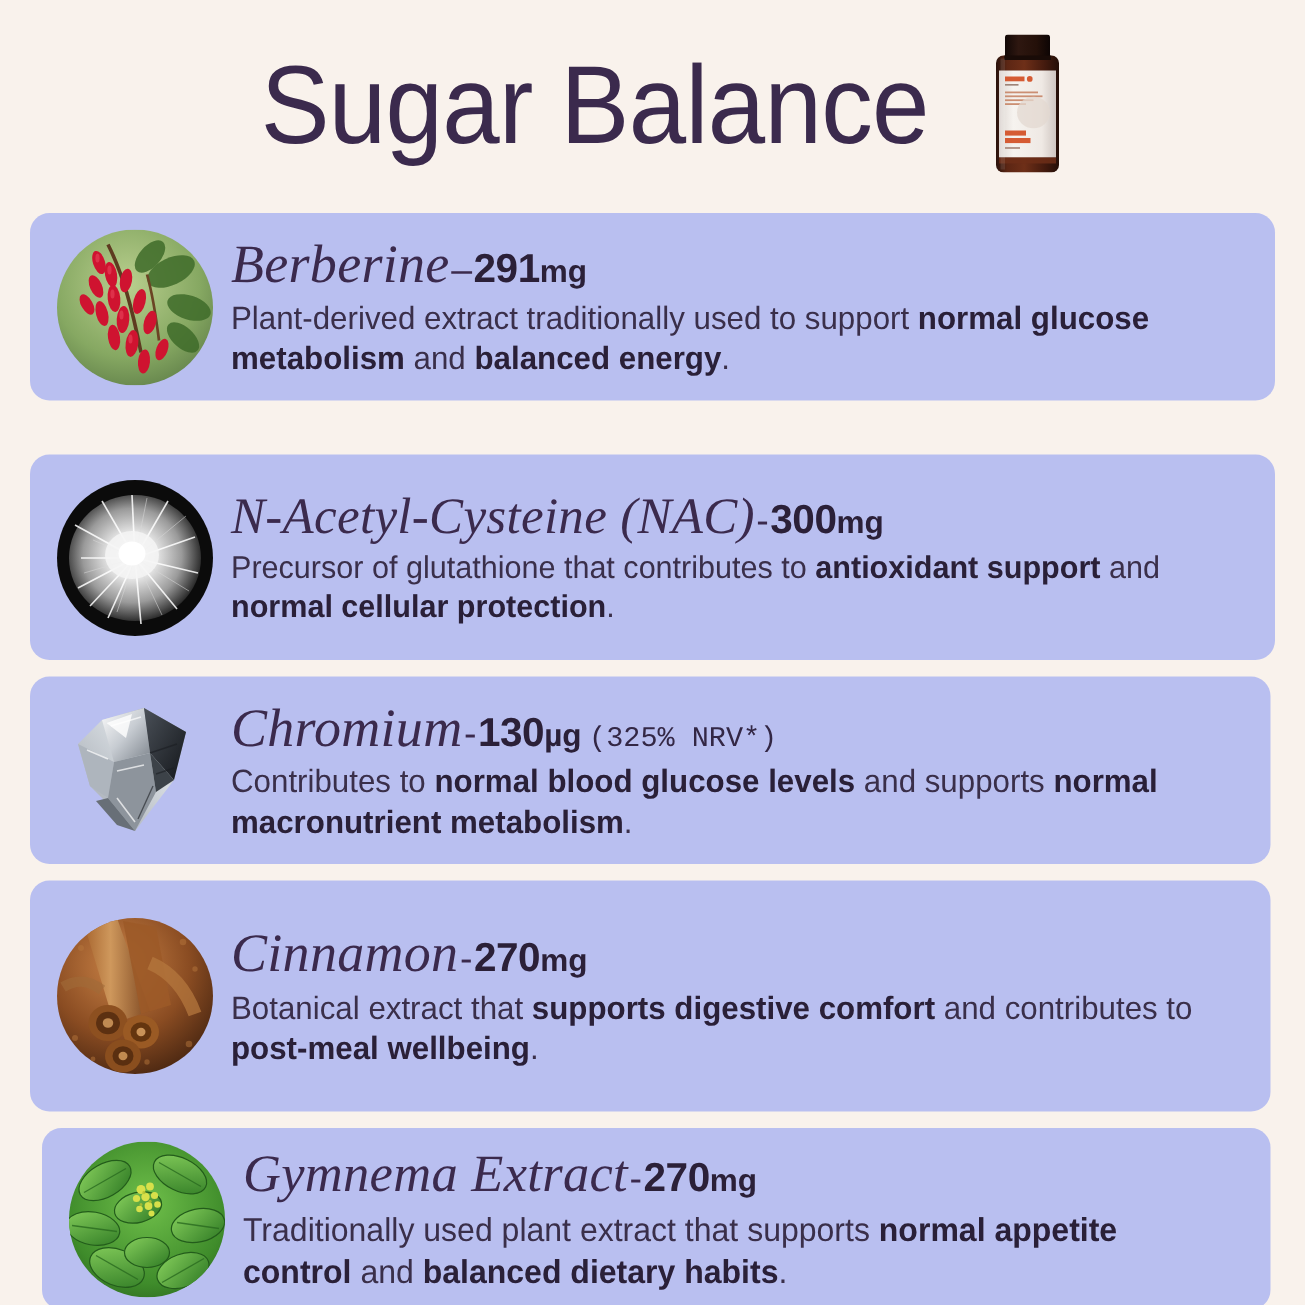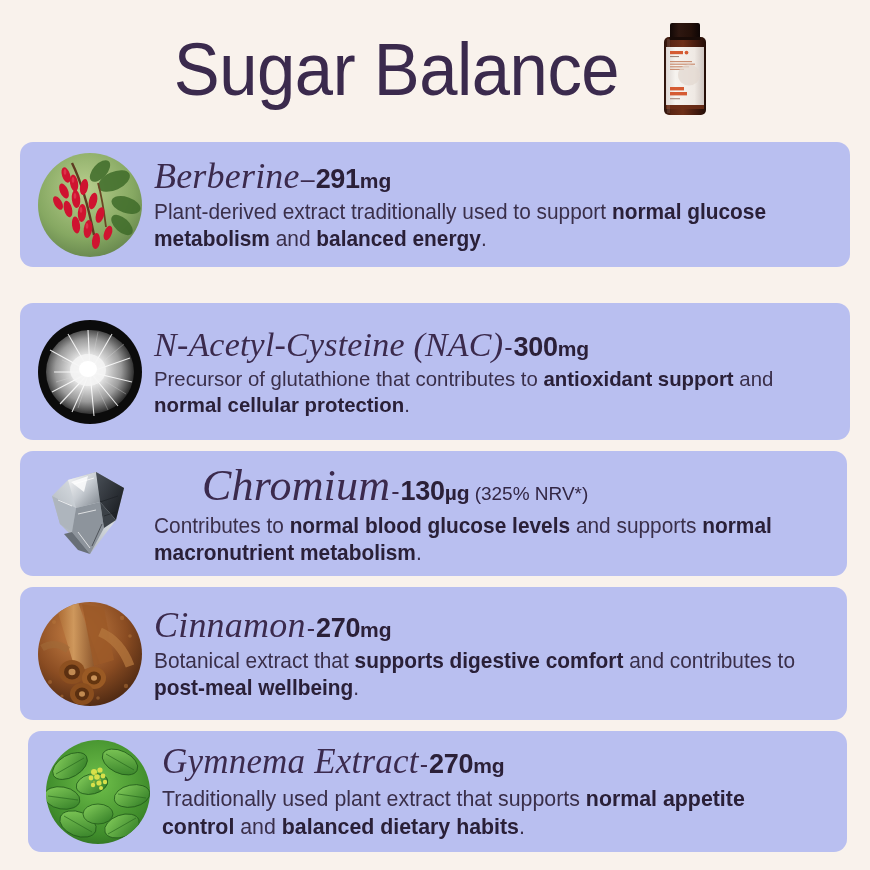--- a/index.html
+++ b/index.html
@@ -124,21 +124,21 @@
     color: #2b2038;
     letter-spacing: -0.3px;
   }
   .ing-unit {
     font-family: "Liberation Sans", sans-serif;
     font-size: 21px;
     font-weight: 700;
     color: #2b2038;
   }
   .ing-nrv {
-    font-family: Liberation Sans, sans-serif;
+    font-family: Liberation Mono, monospace;
     font-size: 19px;
     font-weight: 400;
     color: #332745;
     padding-left: 5px;
   }
   .ing-desc {
     font-family: "Liberation Sans", sans-serif;
     font-size: 21.5px;
     line-height: 1.26;
     color: #3a2f4a;
@@ -147,27 +147,27 @@
   }
   .ing-desc b {
     font-weight: 700;
     color: #2a2038;
   }
 
   
   #card-0 { height: 125px; margin-left: 0;  margin-right: 0;  }
   #card-1 { height: 137px; margin-left: 0;  margin-right: 0; margin-top: 36px;  }
   #card-2 { height: 125px; margin-left: 0;  margin-right: 3px;}
-  #card-3 { height: 133px; margin-left: 0;  margin-right: 3px;}
+  #card-3 { height: 154px; margin-left: 0;  margin-right: 3px;}
   #card-4 { height: 121px; margin-left: 8px;  margin-right: 3px;}
 
   #card-0 .ing-name { font-size: 36px; }
   #card-1 .ing-name { font-size: 34px; }
   #card-1 .ing-desc { font-size: 21px; line-height: 1.25; }
-  #card-2 .ing-name { font-size: 44px; margin-left: 48px; }
+  #card-2 .ing-name { font-size: 36px; }
   #card-3 .ing-name { font-size: 36px; }
   #card-4 .ing-name { font-size: 35px; }
   #card-4 .ing-desc { font-size: 22px; }
 </style>
 </head>
 <body>
 
 <div id="page">
 
   <div class="header">

